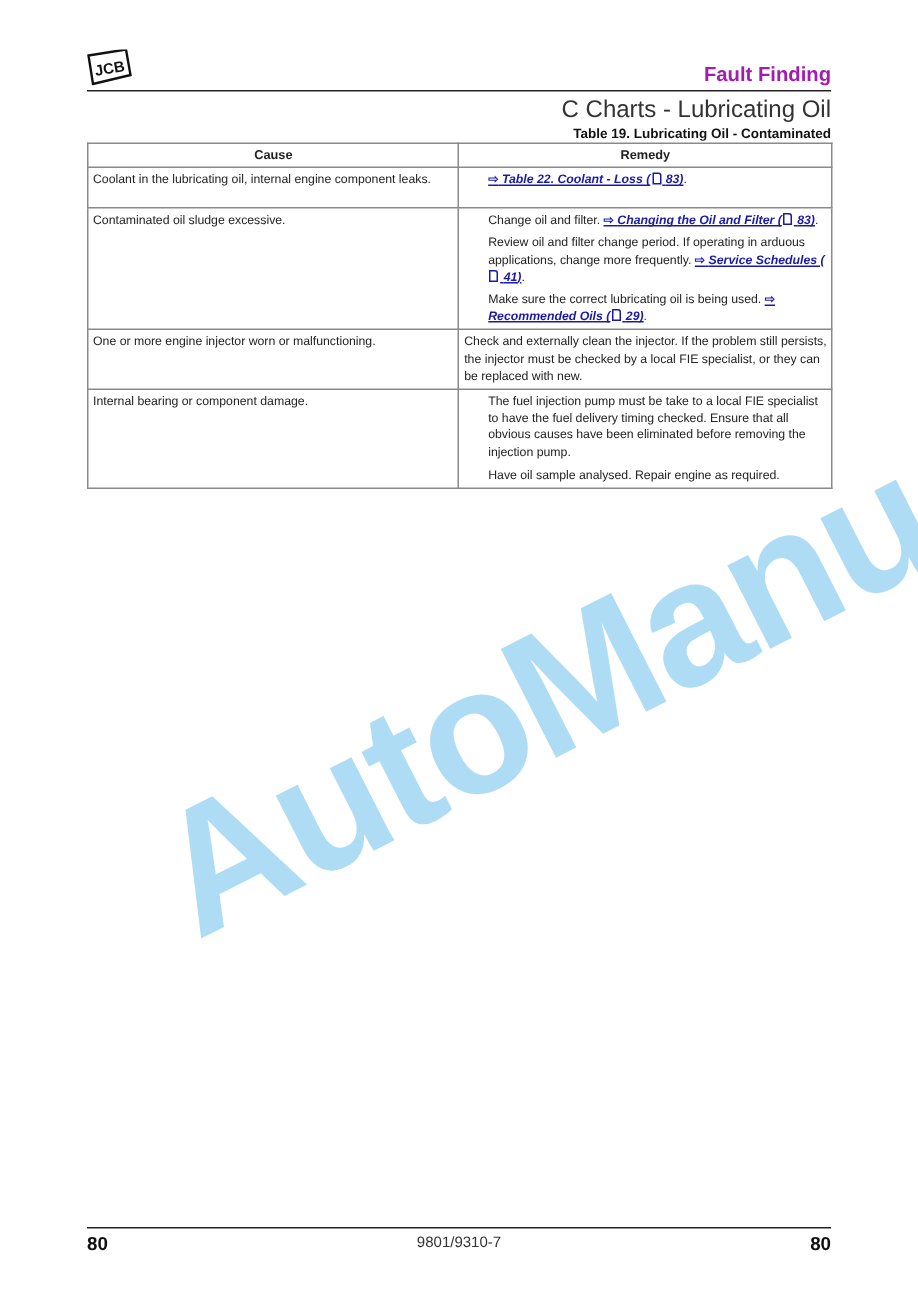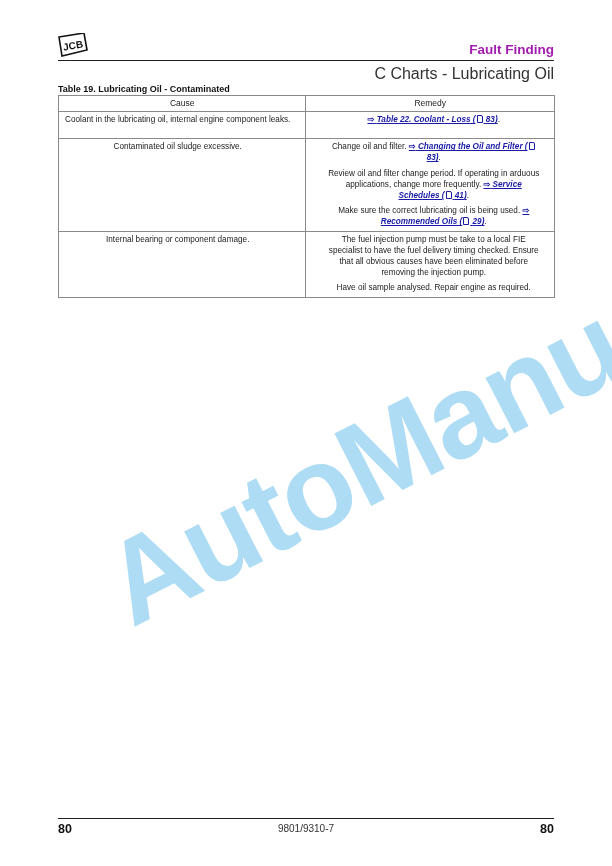--- a/index.html
+++ b/index.html
@@ -1,24 +1,24 @@
 <!DOCTYPE html>
 <html><head>
   <meta charset="utf-8">
   <style>
     html, body { margin: 0; padding: 0; background: #ffffff; }
     body { width: 612px; height: 866px; position: relative; overflow: hidden; font-family: "Liberation Sans", sans-serif; color: #222; }
     .logo { position: absolute; left: 58px; top: 33px; width: 30px; height: 24px; }
     .section-title { position: absolute; right: 58px; top: 42px; font-size: 13.5px; font-weight: bold; color: #a21caf; }
     .rule-top { position: absolute; left: 58px; right: 58px; top: 60px; height: 0; border-top: 1.2px solid #222; }
     .subtitle { position: absolute; right: 58px; top: 65px; font-size: 16px; color: #333; }
-    .table-caption { position: absolute; left: 58px; width: 496px; top: 84px; text-align: left; font-size: 9px; font-weight: bold; color: #111; }
+    .table-caption { position: absolute; left: 58px; width: 496px; top: 84px; text-align: right; font-size: 9px; font-weight: bold; color: #111; }
     table.fault { position: absolute; left: 58px; top: 95px; width: 497px; border-collapse: collapse; font-size: 8.2px; line-height: 11.2px; color: #222; }
-    table.fault th, table.fault td { border: 1px solid #8a8a8a; vertical-align: top; text-align: center; padding: 2px 12px 3px 3px; }
-    table.fault th { text-align: center; font-weight: normal; font-size: 8.5px; padding: 2px 3px; }
+    table.fault th, table.fault td { border: 1px solid #8a8a8a; vertical-align: top; text-align: left; padding: 2px 1px 3px 3px; }
+    table.fault th { text-align: center; font-weight: bold; font-size: 8.5px; padding: 2px 3px; }
     table.fault col.c1 { width: 248px; }
     table.fault col.c2 { width: 249px; }
     .remedy-para { margin: 0 0 4px 16px; }
     .remedy-para:last-child { margin-bottom: 0; }
     .xref { color: #1a1aa8; font-weight: bold; font-style: italic; text-decoration: underline; }
     .arrow { color: #1a1aa8; font-style: normal; font-weight: bold; }
     .page-glyph { display: inline-block; width: 6px; height: 8px; border: 1px solid #1a1aa8; border-radius: 0 2px 0 0; vertical-align: -1px; margin: 0 1px; box-sizing: border-box; }
     .row-h1 td { height: 21px; }
     .rule-bottom { position: absolute; left: 58px; right: 58px; top: 818px; border-top: 1.2px solid #222; }
     .page-left { position: absolute; left: 58px; top: 822px; font-size: 12.5px; font-weight: bold; color: #111; }
@@ -68,20 +68,24 @@
         </div>
         <div class="remedy-para">
           <span>Review oil and filter change period. If operating in arduous applications, change more frequently. </span><a class="xref"><span class="arrow">⇨</span> <span>Service Schedules (</span><span class="page-glyph"></span> <span>41</span>)</a><span>.</span>
         </div>
         <div class="remedy-para">
           <span>Make sure the correct lubricating oil is being used. </span><a class="xref"><span class="arrow">⇨</span> <span>Recommended Oils (</span><span class="page-glyph"></span> <span>29</span>)</a><span>.</span>
         </div>
       </td>
     </tr>
     <tr>
+      <td>One or more engine injector worn or malfunctioning.</td>
+      <td>Check and externally clean the injector. If the problem still persists, the injector must be checked by a local FIE specialist, or they can be replaced with new.</td>
+    </tr>
+    <tr>
       <td>Internal bearing or component damage.</td>
       <td>
         <div class="remedy-para">The fuel injection pump must be take to a local FIE specialist to have the fuel delivery timing checked. Ensure that all obvious causes have been eliminated before removing the injection pump.</div>
         <div class="remedy-para">Have oil sample analysed. Repair engine as required.</div>
       </td>
     </tr>
   </tbody>
 </table>
 
 <div class="watermark">AutoManual</div>

